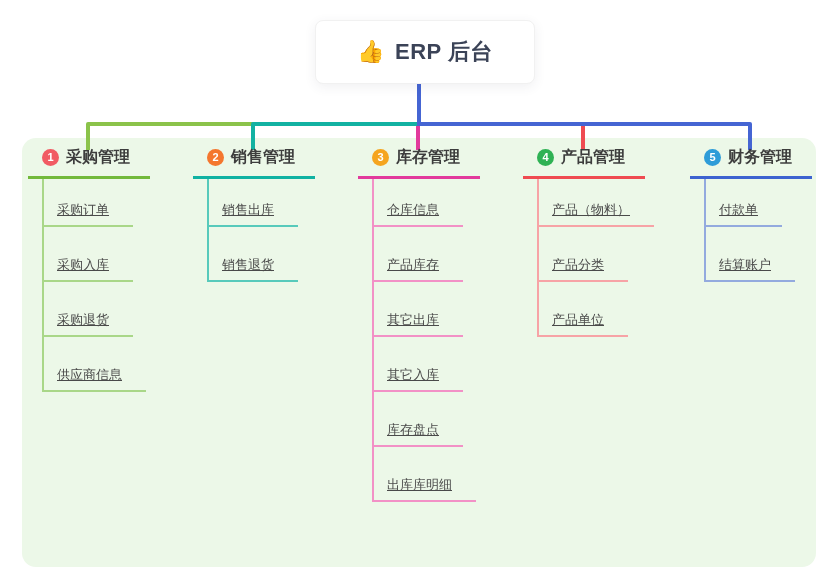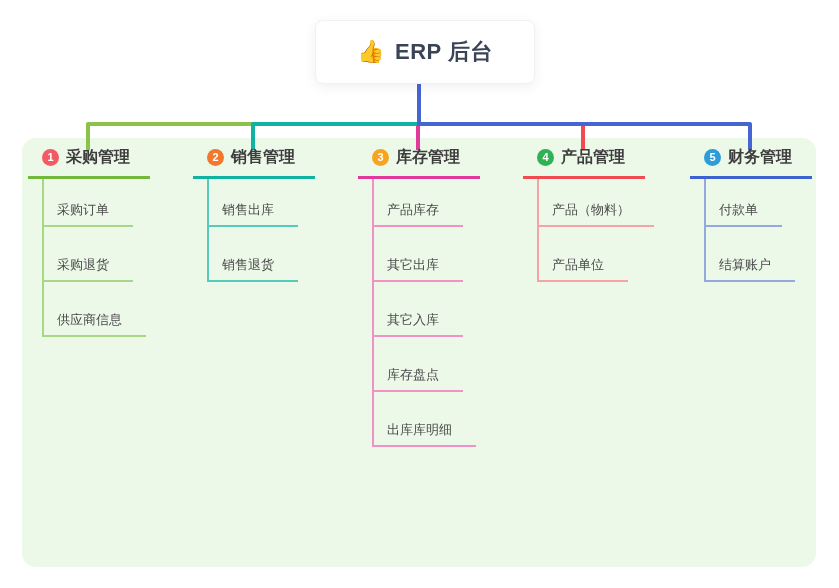--- a/index.html
+++ b/index.html
@@ -42,21 +42,21 @@
   ul.children{
     margin:0 0 0 14px;padding:0;list-style:none;
     border-left:2px solid var(--light);
     width:max-content;
   }
   ul.children li{
     box-sizing:border-box;height:55px;width:max-content;
     display:flex;align-items:flex-end;
     padding:9px 24px 6px 13px;
     border-bottom:2px solid var(--light);
-    font-size:13px;color:#4a4a4a;white-space:nowrap;cursor:default;
+    font-size:13px;color:#4a4a4a;white-space:nowrap;cursor:default;text-decoration:underline;
   }
   ul.children li:first-child{height:48px;}
 </style>
 </head>
 <body>
 
 <div class="panel" style="background: rgb(236, 248, 232);"></div>
 
 <svg class="connectors" width="839" height="170" viewBox="0 0 839 170">
   <path d="M 88 150 L 88 124 L 253 124" fill="none" stroke-width="4" stroke-linejoin="round" stroke-linecap="butt" stroke="#8bc34a"></path>
@@ -76,20 +76,23 @@
     <div class="branch" style="left: 28px; --c: #72b93b; --light: #a9d788;">
       <div class="branch-header">
         <span class="badge" style="background: rgb(241, 91, 99);">1</span>
         <span>采购管理</span>
       </div>
       <ul class="children">
         <li>
           <span>采购订单</span>
         </li>
         <li>
+          <span>采购入库</span>
+        </li>
+        <li>
           <span>采购退货</span>
         </li>
         <li>
           <span>供应商信息</span>
         </li>
       </ul>
     </div>
     <div class="branch" style="left: 193px; --c: #10b2a2; --light: #57cabb;">
       <div class="branch-header">
         <span class="badge" style="background: rgb(244, 119, 46);">2</span>
@@ -104,20 +107,23 @@
         </li>
       </ul>
     </div>
     <div class="branch" style="left: 358px; --c: #e23a9c; --light: #f291c6;">
       <div class="branch-header">
         <span class="badge" style="background: rgb(245, 165, 31);">3</span>
         <span>库存管理</span>
       </div>
       <ul class="children">
         <li>
+          <span>仓库信息</span>
+        </li>
+        <li>
           <span>产品库存</span>
         </li>
         <li>
           <span>其它出库</span>
         </li>
         <li>
           <span>其它入库</span>
         </li>
         <li>
           <span>库存盘点</span>
@@ -130,20 +136,23 @@
     <div class="branch" style="left: 523px; --c: #ef4b51; --light: #f7a3a6;">
       <div class="branch-header">
         <span class="badge" style="background: rgb(47, 178, 84);">4</span>
         <span>产品管理</span>
       </div>
       <ul class="children">
         <li>
           <span>产品（物料）</span>
         </li>
         <li>
+          <span>产品分类</span>
+        </li>
+        <li>
           <span>产品单位</span>
         </li>
       </ul>
     </div>
     <div class="branch" style="left: 690px; --c: #3d63d0; --light: #93aade;">
       <div class="branch-header">
         <span class="badge" style="background: rgb(46, 156, 216);">5</span>
         <span>财务管理</span>
       </div>
       <ul class="children">

